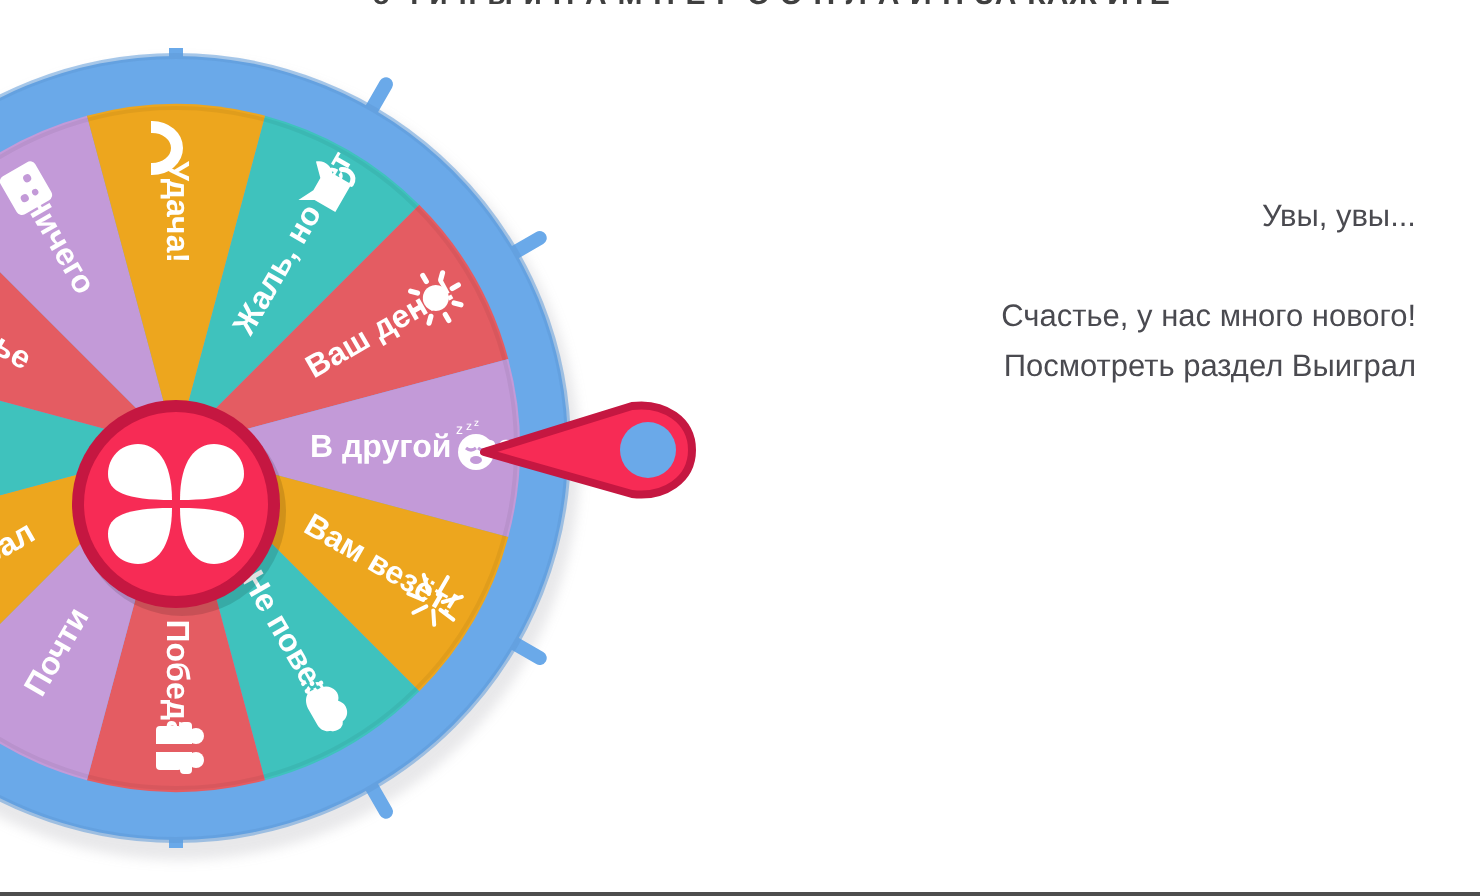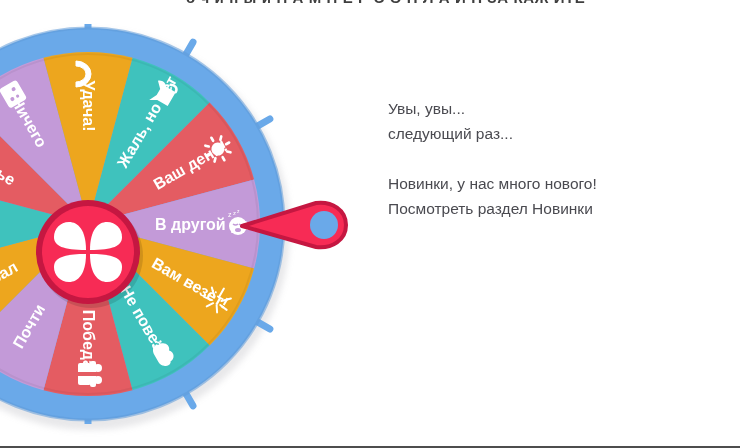--- a/index.html
+++ b/index.html
@@ -74,20 +74,21 @@
     position: absolute;
     left: 388px;
     top: 96px;
     width: 320px;
   }
   .msg-line {
     color: #4a4a50;
     font-size: 15.5px;
     line-height: 25px;
     white-space: nowrap;
+    text-align: right;
   }
   .msg-gap { height: 25px; }
 </style>
 </head>
 <body>
 
 <div id="page">
 
   <div id="clipped-headline">о ч и н ы й  П А М П Е Р С  О Н Л А Й Н ЗА КАЖ ИТЕ</div>
 
@@ -232,19 +233,18 @@
     </svg>
   </div>
 
   <svg id="pointer" width="112" height="58" viewBox="0 0 112 58">
     <path d="M 2,30 L 76,7 C 92,5 106,14 106,29 C 106,44 92,53 76,51 Z" fill="#f72b55" stroke="#c51741" stroke-width="4" stroke-linejoin="round"></path>
     <circle cx="84" cy="29" r="14" fill="#6aa9e9"></circle>
   </svg>
 
   <div id="message-panel">
     <div class="msg-line">Увы, увы...</div>
-    <div class="msg-line">следующий раз...</div>
     <div class="msg-gap"></div>
-    <div class="msg-line">Новинки, у нас много нового!</div>
-    <div class="msg-line">Посмотреть раздел Новинки</div>
+    <div class="msg-line">Счастье, у нас много нового!</div>
+    <div class="msg-line">Посмотреть раздел Выиграл</div>
   </div>
 
 </div>
 
 </body></html>

